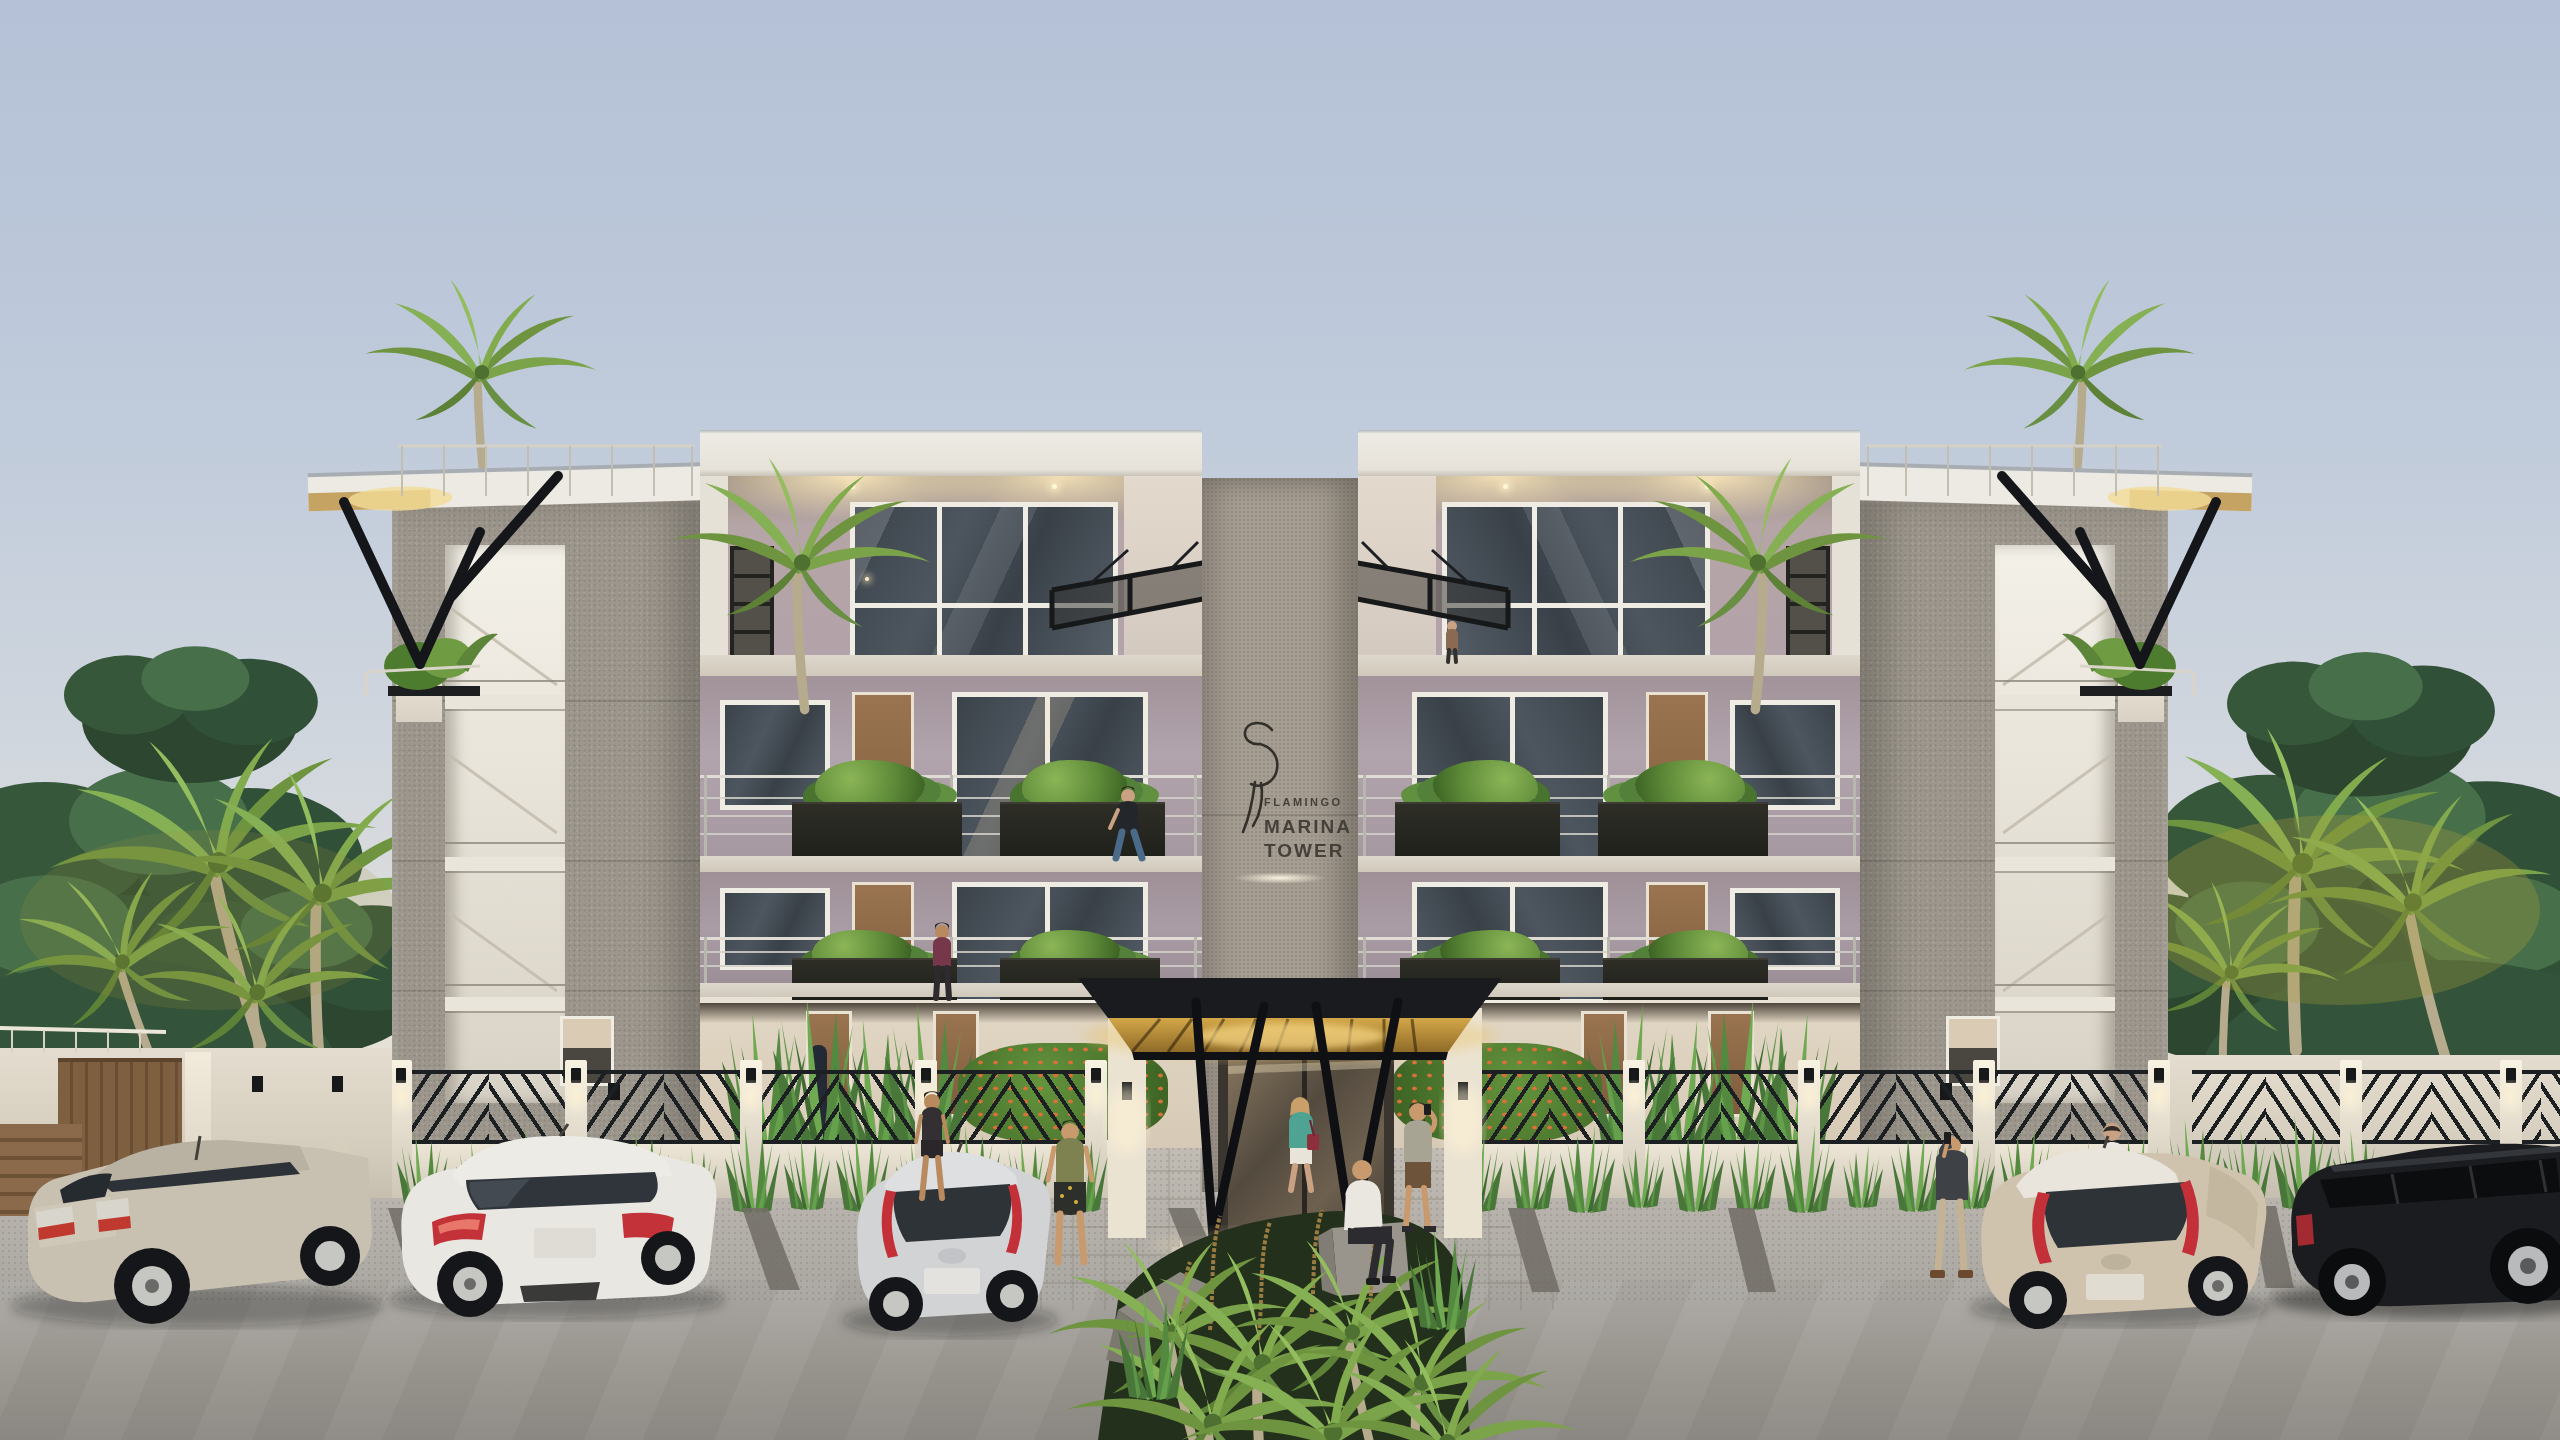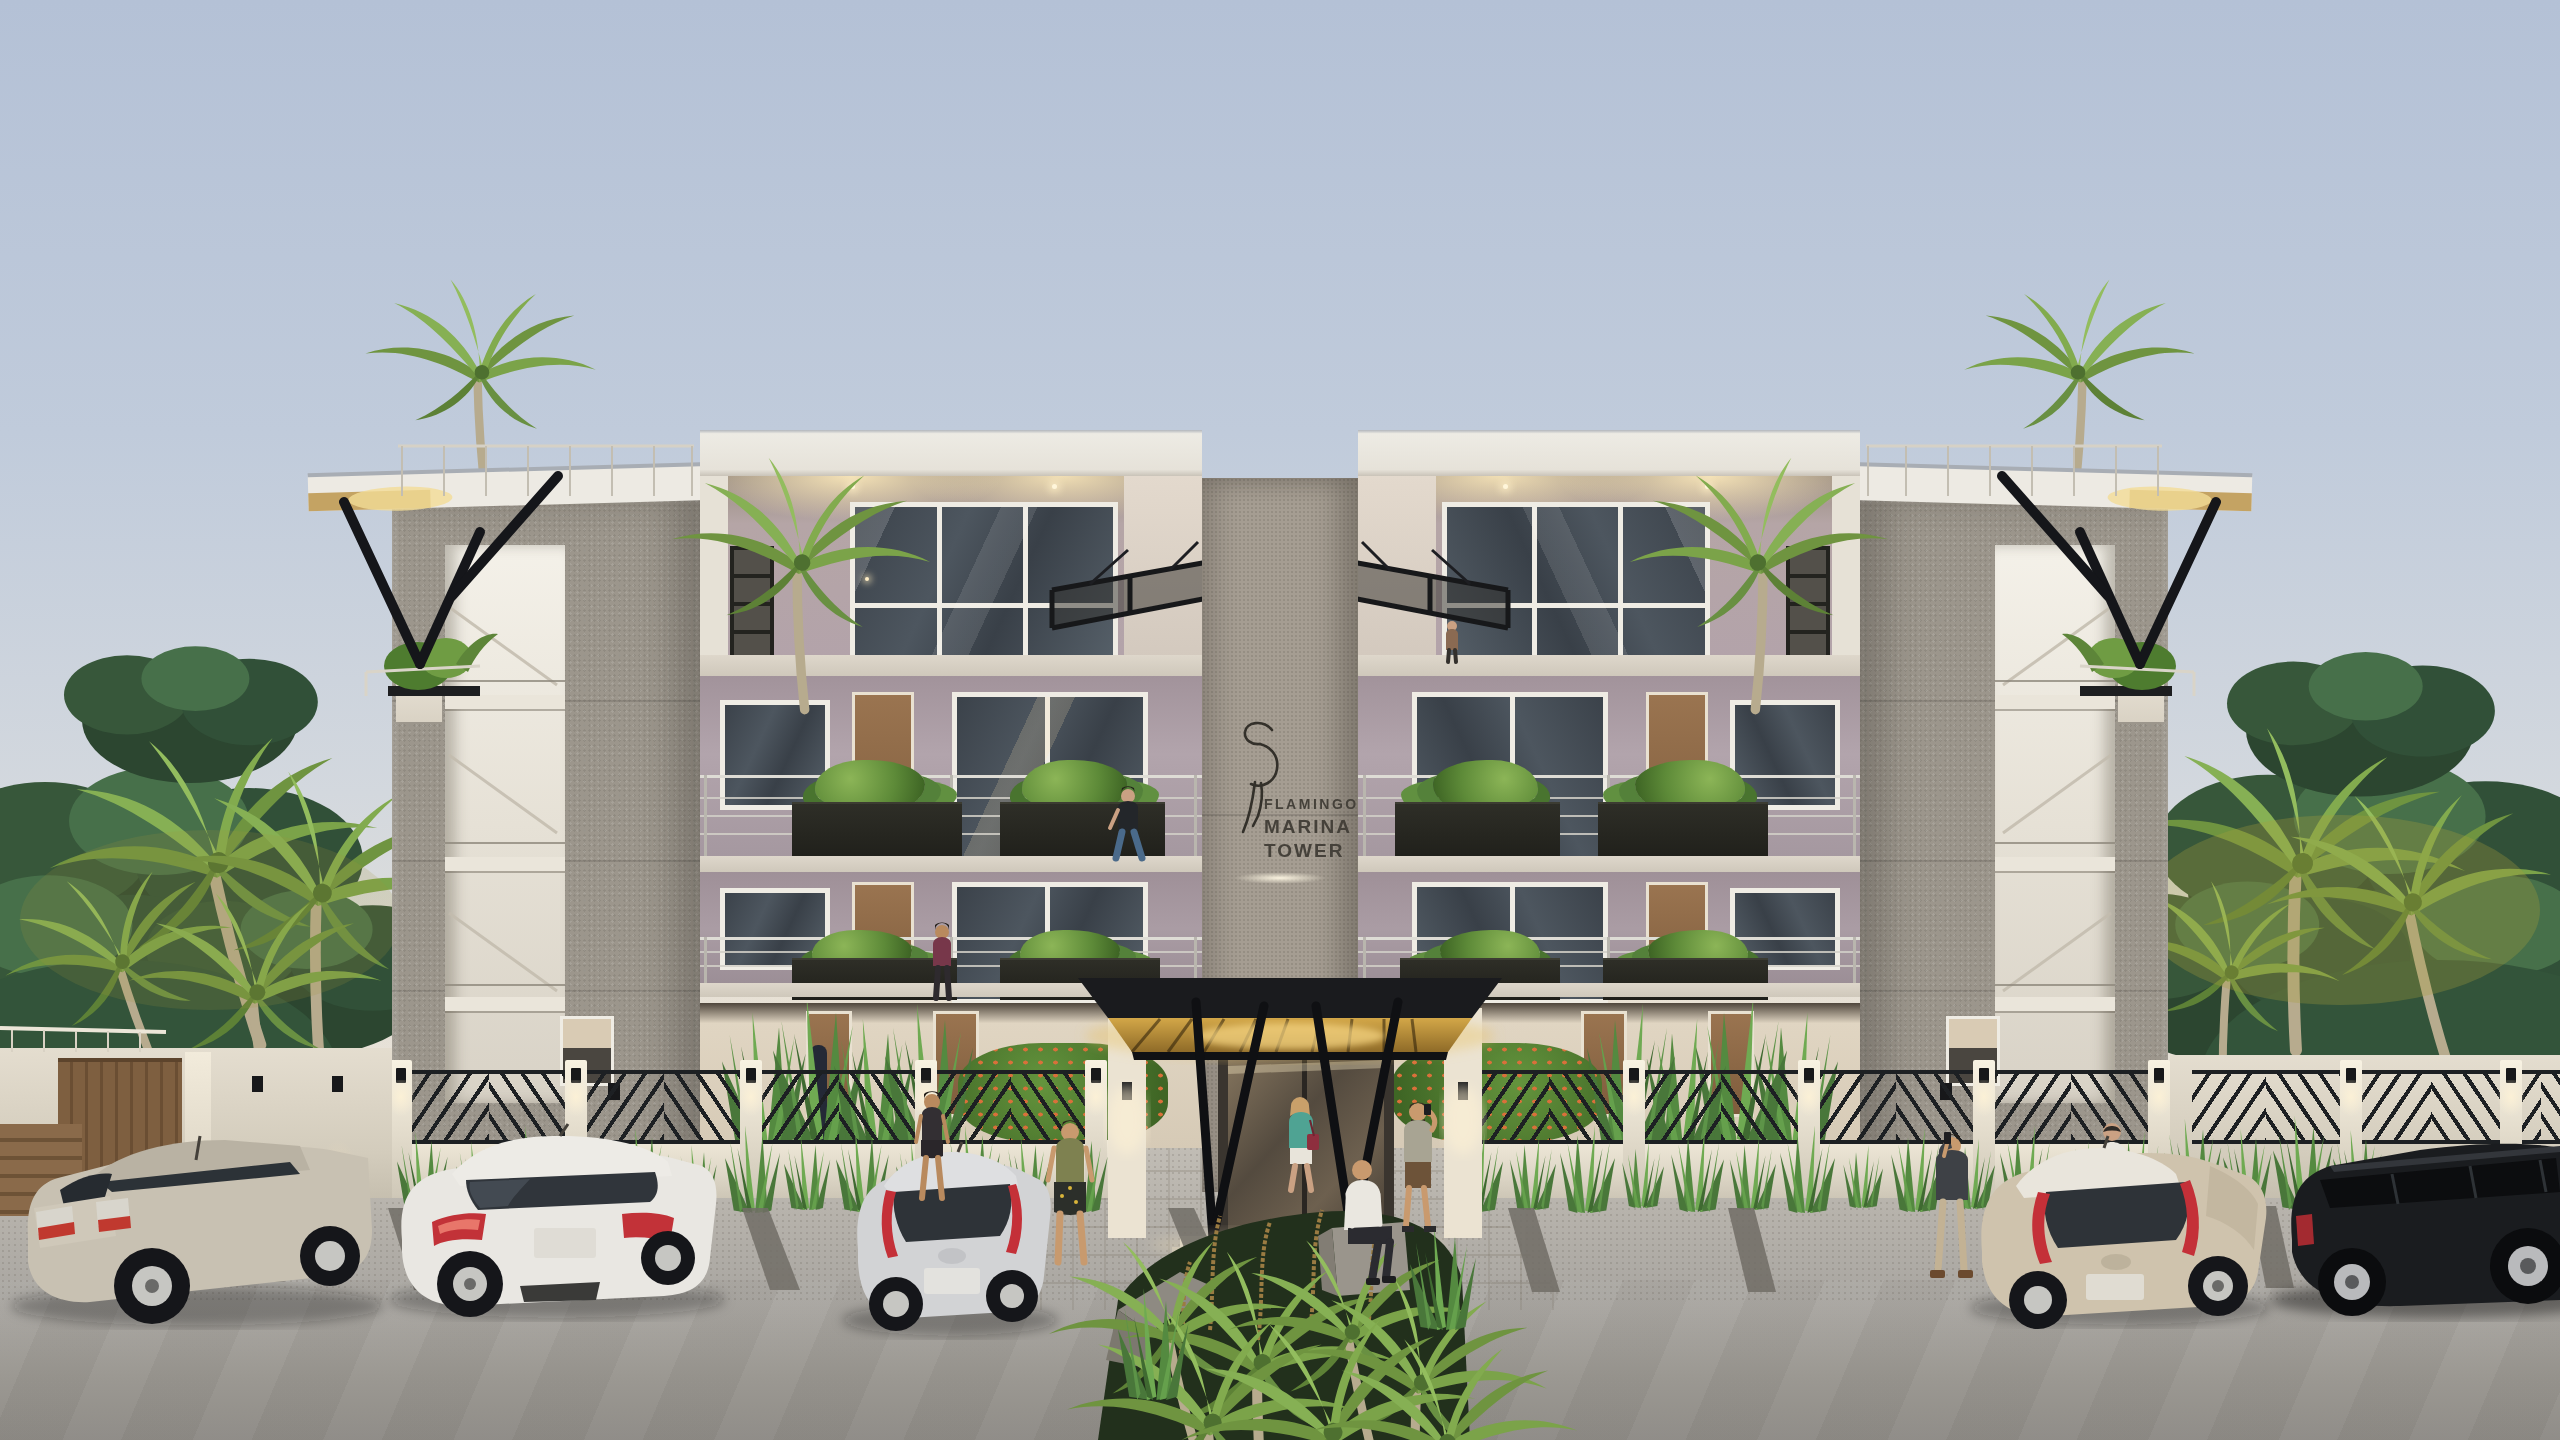--- a/index.html
+++ b/index.html
@@ -30,21 +30,21 @@
   .rail-top{height:3px;background:#dedcd5;}
   .cable{height:2px;background:rgba(210,208,200,.85);}
   .post{width:3px;background:#b9b6ae;}
   .planterbox{background:linear-gradient(180deg,#2e2e27,#1f1f1a);border-top:2px solid #3c3c32;}
   .shrub{border-radius:46% 54% 42% 58%/58% 50% 56% 44%;
     background:radial-gradient(circle at 32% 36%,#8cb557,#5d8a38 55%,#3f6625 90%);
     box-shadow:22px 6px 0 -6px #54813a,-20px 8px 0 -8px #49742f,42px 10px 0 -10px #619040;}
   .slab{background:linear-gradient(180deg,#ded7cb,#cfc8bb);}
   .slabsh{background:linear-gradient(180deg,rgba(60,52,42,.55),rgba(60,52,42,0));}
   .pool{background:radial-gradient(50% 65% at 50% 100%,rgba(248,228,190,.40),rgba(248,228,190,0) 75%);}
-  .sign-l1{font-size:14px;letter-spacing:2.5px;font-weight:700;color:#45413a;}
+  .sign-l1{font-size:11px;letter-spacing:2.5px;font-weight:700;color:#45413a;}
   .sign-l2{font-size:19px;letter-spacing:2px;font-weight:700;color:#45413a;}
   .flowers{border-radius:40%;background:radial-gradient(circle at 40% 40%,#5d8a38,#3f6625 80%);
     background-image:radial-gradient(#d9703a 2px,transparent 2.6px),radial-gradient(circle at 40% 40%,#64943d,#3f6625 85%);background-size:15px 13px,100% 100%;}
 </style>
 </head>
 <body>
 
 <div class="scene">
 
   <div class="abs sky"></div>

